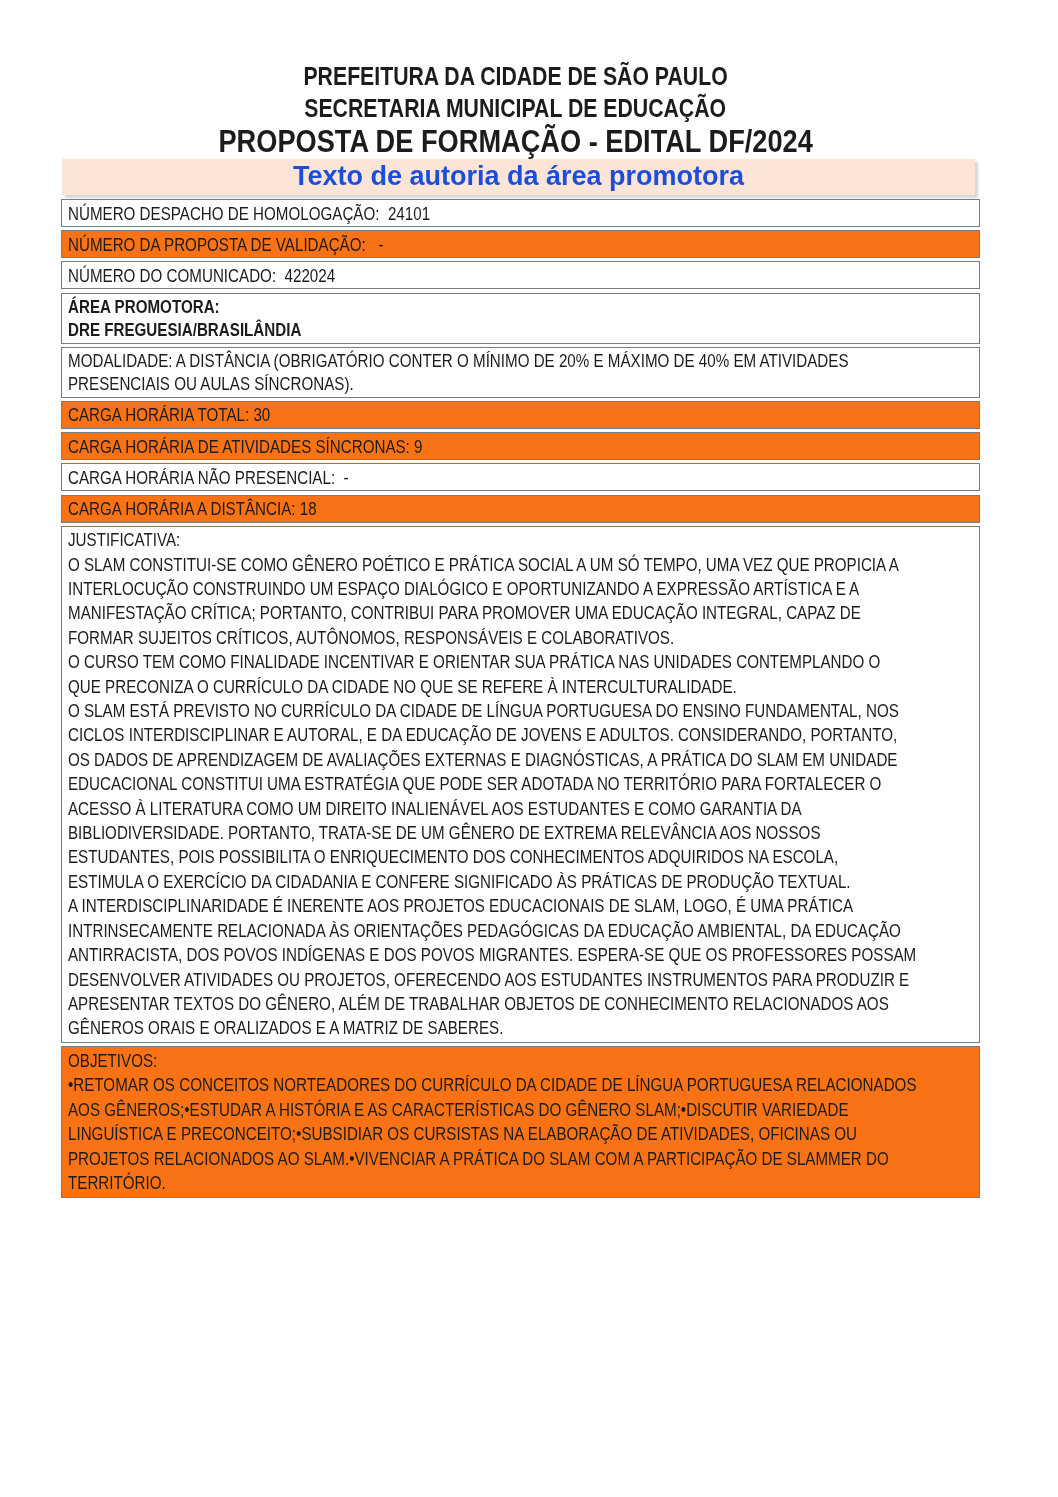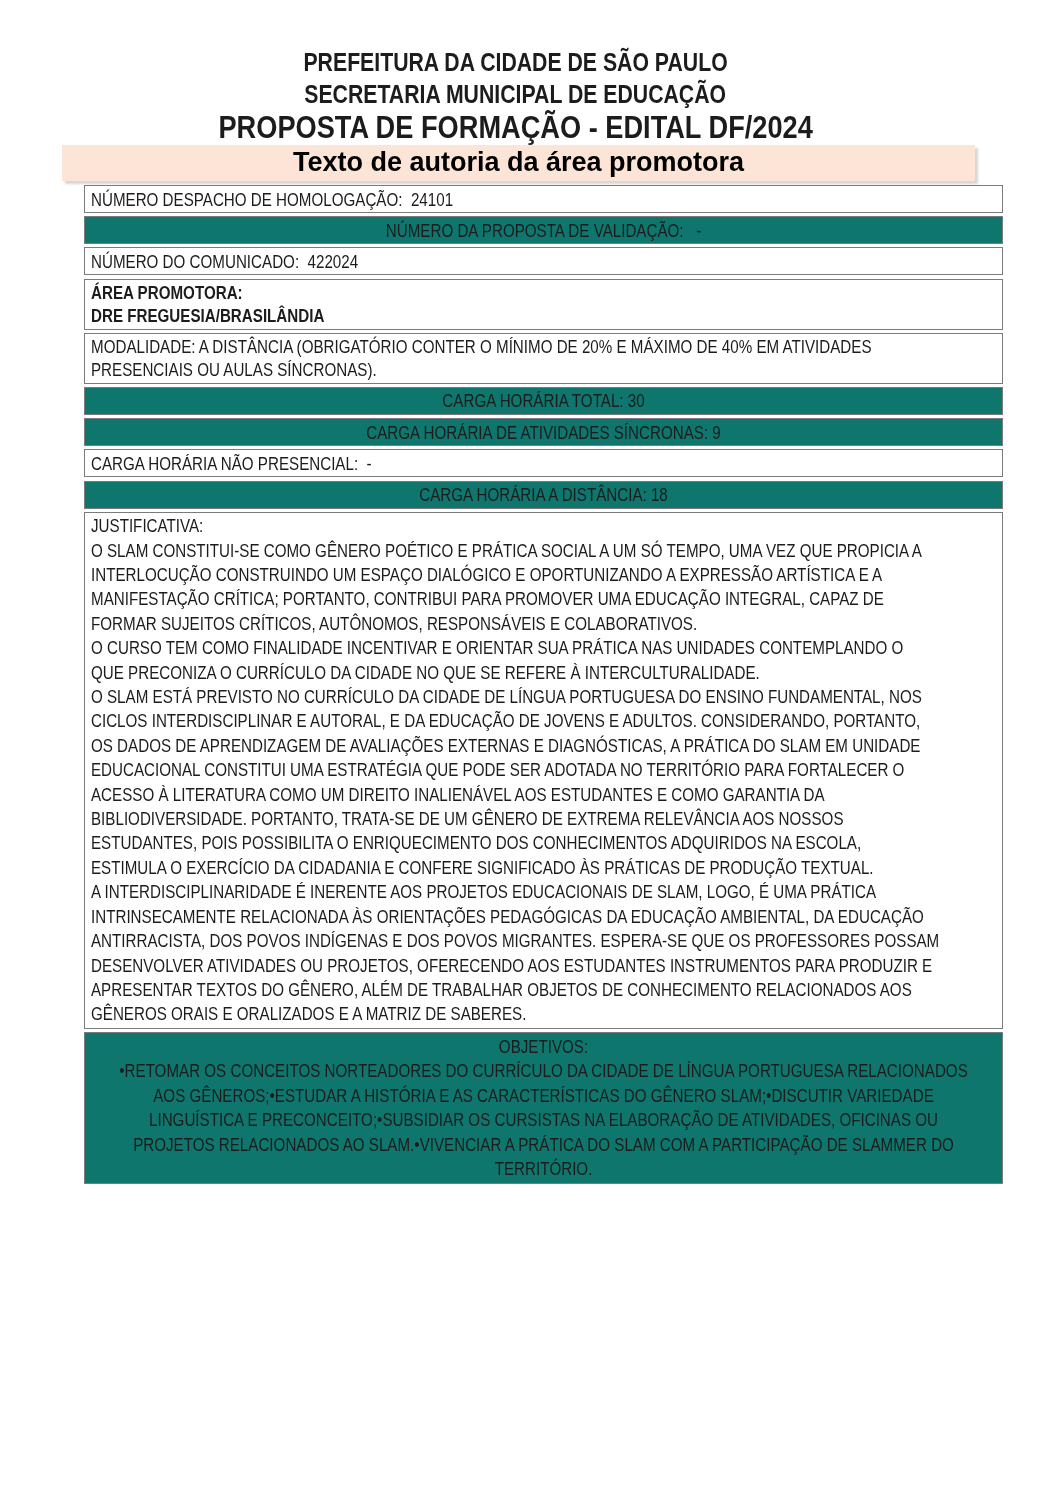--- a/index.html
+++ b/index.html
@@ -3,52 +3,52 @@
 <meta charset="utf-8">
 <style>
   html, body { margin: 0; padding: 0; }
   body {
     width: 1058px; height: 1497px;
     background: #ffffff;
     font-family: "Liberation Sans", sans-serif;
     color: #1c1c1c;
     overflow: hidden;
   }
-  .doc { padding-top: 46px; }
+  .doc { padding-top: 60px; }
 
   
   .header {
     width: 919px; margin-left: 56px;
     text-align: center; font-weight: bold;
   }
   .h-line { font-size: 25px; line-height: 32px; }
   .h-line.big { font-size: 32px; line-height: 34px; }
   .h-line > span { display: inline-block; transform: scaleX(0.85); transform-origin: 50% 50%; white-space: nowrap; }
 
   
   .banner {
     margin: 1px 0 4px 62px; width: 913px; height: 36px;
     background: #FCE4D6;
-    color: #000000;
+    color: #1d4ed8;
     font-size: 27px; font-weight: bold; line-height: 35px;
     text-align: center;
     box-shadow: 3px 3px 2px rgba(140,140,140,0.35);
   }
 
   
-  .rows { width: 919px; margin-left: 84px; }
+  .rows { width: 919px; margin-left: 61px; }
   .row {
     box-sizing: border-box; width: 100%;
     border: 1.5px solid #7b7b7b;
     background: #ffffff;
     margin-bottom: 3.2px;
     padding: 1.5px 6px;
     overflow: hidden;
   }
-  .row.peach { background: #0f766e; text-align: center; }
+  .row.peach { background: #f97316; }
   .row.bold { font-weight: bold; }
   .row.cut { border-bottom: none; height: 99px; margin-bottom: 0; }
   .row .txt {
     display: block; width: 122%;
     transform: scaleX(0.8197); transform-origin: 0 0;
     white-space: pre-wrap;
     font-size: 18.5px; line-height: 24.4px;
   }
   .row.s .txt, .row.d .txt { line-height: 23px; }
 </style>

